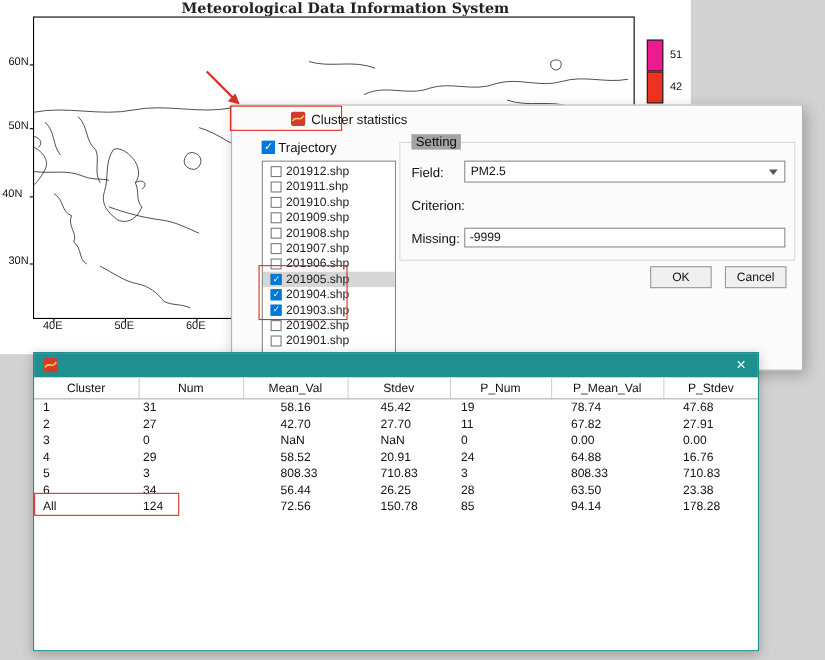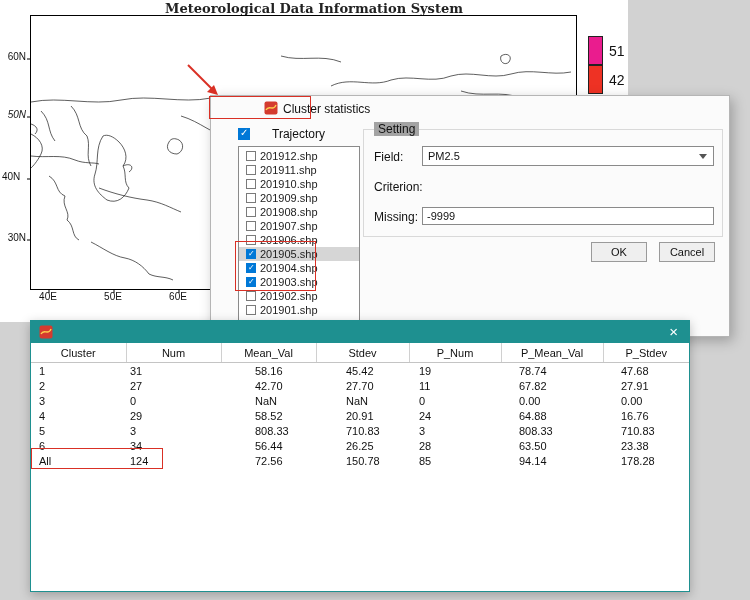--- a/index.html
+++ b/index.html
@@ -12,29 +12,29 @@
   
   .map-window{position:absolute;left:0;top:0;width:628px;height:322px;background:#ffffff;z-index:1;}
   .map-title{position:absolute;left:0;top:1px;width:100%;text-align:center;
     font-family:"DejaVu Serif", serif;font-weight:bold;font-size:13px;color:#222;}
   .plot-frame{position:absolute;left:30px;top:15px;width:545px;height:273px;border:1px solid #000;background:#fff;}
   svg.coast{position:absolute;left:0;top:0;overflow:visible;}
   .axis-label{position:absolute;font-size:10px;color:#111;}
   .colorbar{position:absolute;left:588px;top:36px;z-index:2;}
   .cb-seg{display:flex;align-items:center;}
   .cb-swatch{width:15px;height:29px;border:1px solid #222;box-sizing:border-box;}
-  .cb-label{font-size:14px;color:#111;margin-left:6px;}
+  .cb-label{font-size:10px;color:#111;margin-left:6px;}
   
   .dialog{position:absolute;left:210px;top:95px;width:518px;height:240px;background:#fbfbfb;
     border:1px solid #b5b5b5;box-shadow:3px 4px 12px rgba(0,0,0,.25);z-index:10;}
   .dialog-icon,.stats-icon{width:14px;height:14px;display:block;}
   .dialog-iconwrap{position:absolute;left:7px;top:5px;}
   .dialog-title-text{position:absolute;left:26px;top:6px;font-size:12px;color:#111;}
   .dialog-close{position:absolute;right:10px;top:3px;font-size:15px;color:#c9bfbf;line-height:18px;}
-  .traj-row{position:absolute;left:27px;top:31px;display:flex;align-items:center;gap:22px;font-size:12px;color:#111;}
+  .traj-row{position:absolute;left:27px;top:31px;display:flex;align-items:center;gap:3px;font-size:12px;color:#111;}
   .cb{width:12px;height:12px;border:1px solid #7a7a7a;background:#fff;display:inline-block;position:relative;box-sizing:border-box;flex:0 0 auto;}
   .cb.on{background:var(--cbblue,#0078d7);border-color:var(--cbblue,#0078d7);}
   .cb.on::after{content:"\2713";position:absolute;left:1px;top:-2px;font-size:10px;color:#fff;}
   .file-list{position:absolute;left:27px;top:50px;width:122px;height:182px;border:1px solid #8a8a8a;
     background:#fff;overflow:hidden;box-sizing:border-box;padding-top:2px;}
   .file-item{height:14px;display:flex;align-items:center;gap:4px;padding-left:7px;font-size:11px;color:#222;}
   .file-item .cb{width:10px;height:10px;}
   .file-item .cb.on::after{font-size:8px;top:-1px;left:1px;}
   .file-item.selected{background:var(--sel,#d6d6d6);}
   .group{position:absolute;left:152px;top:33px;width:358px;height:106px;border:1px solid #d9d9d9;}
@@ -104,21 +104,21 @@
         <line x1="-4" y1="163" x2="0" y2="163"></line>
           <line x1="-4" y1="224" x2="0" y2="224"></line>
         <line x1="18" y1="273" x2="18" y2="277"></line>
           <line x1="83" y1="273" x2="83" y2="277"></line>
         <line x1="148" y1="273" x2="148" y2="277"></line>
       </g>
     </svg>
   </div>
   <div id="y-labels">
       <span class="axis-label" style="left: 2px; top: 51px; width: 24px; text-align: right;">60N</span>
-      <span class="axis-label" style="left: 2px; top: 109px; width: 24px; text-align: right; font-style: italic;">50N</span>
+      <span class="axis-label" style="left: 2px; top: 109px; width: 24px; text-align: right;">50N</span>
       <span class="axis-label" style="left: 2px; top: 171px; width: 24px; text-align: left;">40N</span>
       <span class="axis-label" style="left: 2px; top: 232px; width: 24px; text-align: right;">30N</span>
     </div>
   <div id="x-labels">
       <span class="axis-label" style="left: 35px; top: 291px; width: 26px; text-align: center;">40E</span>
       <span class="axis-label" style="left: 100px; top: 291px; width: 26px; text-align: center;">50E</span>
       <span class="axis-label" style="left: 165px; top: 291px; width: 26px; text-align: center;">60E</span>
     </div>
   <div class="colorbar">
       <div class="cb-seg">

